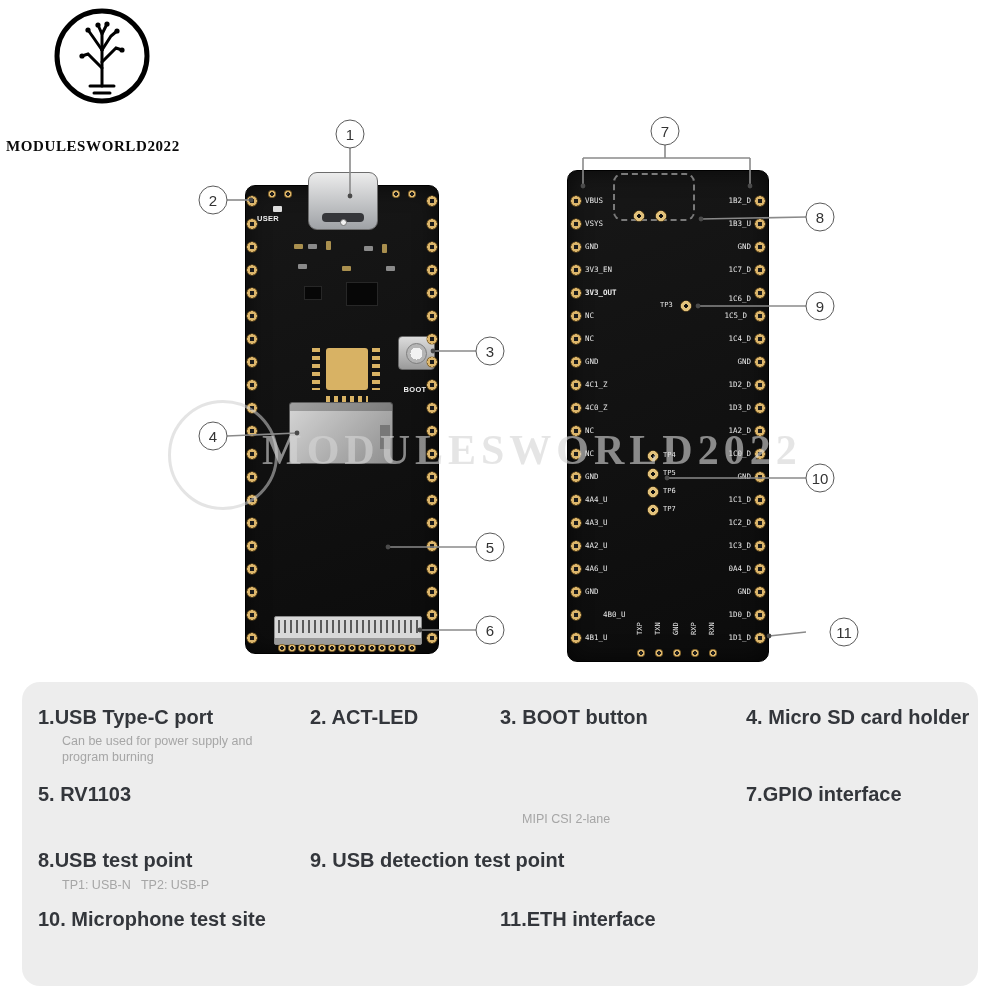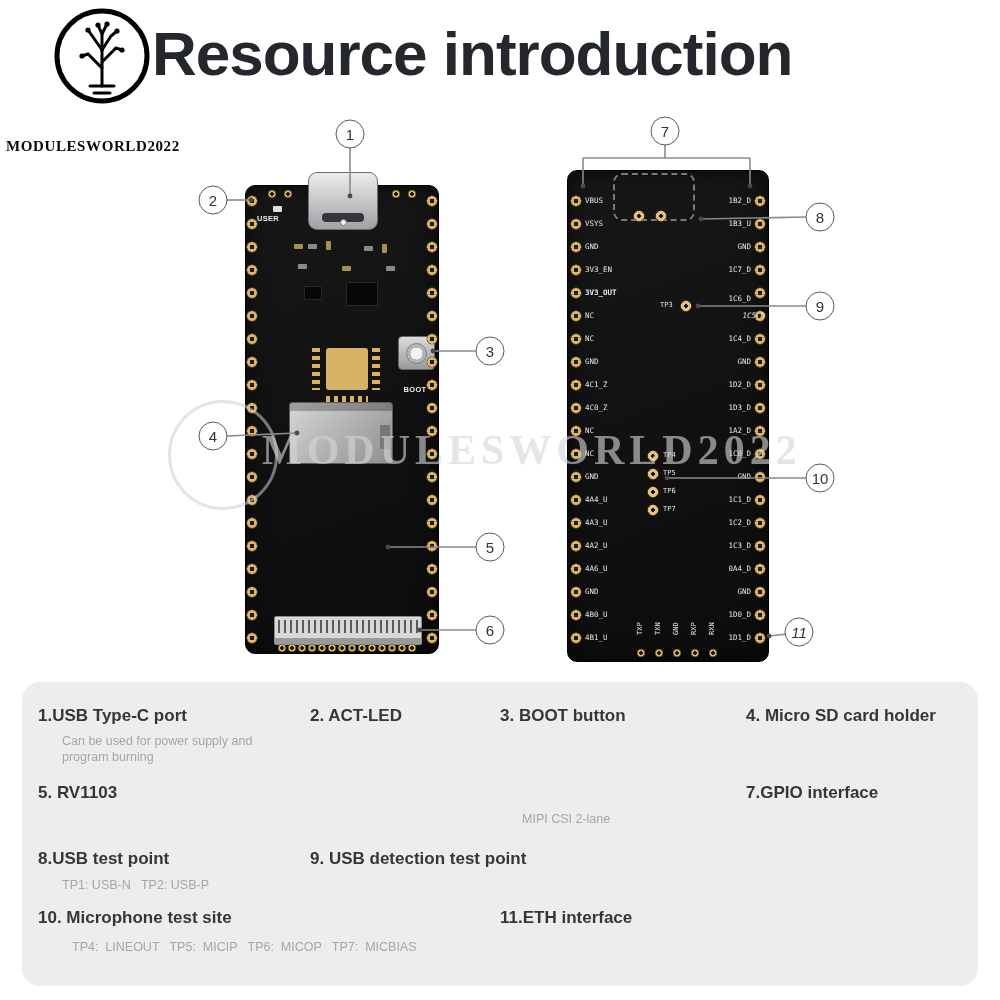--- a/index.html
+++ b/index.html
@@ -79,21 +79,21 @@
 
   
   .lines{position:absolute;left:0;top:0;z-index:4;pointer-events:none;}
   .callout{position:absolute;width:27px;height:27px;border:1.8px solid #5a5a5a;border-radius:50%;
        background:#fff;color:#333;font-size:15px;font-weight:normal;display:flex;align-items:center;
        justify-content:center;transform:translate(-50%,-50%);z-index:5;}
 
   
   .panel{left:22px;top:682px;width:956px;height:304px;background:#ededed;border-radius:18px;z-index:2;}
   .li{position:absolute;line-height:1.25;}
-  .t{font-size:17px;font-weight:600;color:#33363b;text-align:center;}
+  .t{font-size:20px;font-weight:600;color:#33363b;text-align:center;}
   .d{font-size:12.5px;color:#a6a6a6;}
   .pre{white-space:pre;}
 </style>
 </head>
 <body>
 
 <div class="stage">
 
   <div class="abs logo">
     <svg viewBox="0 0 100 100" width="100" height="100">
@@ -113,21 +113,20 @@
         <circle cx="30" cy="50" r="2.6"></circle>
           <circle cx="70" cy="44" r="2.6"></circle>
         <circle cx="36" cy="24" r="2.6"></circle>
           <circle cx="65" cy="25" r="2.6"></circle>
         <circle cx="46" cy="19" r="2.6"></circle>
           <circle cx="55" cy="18" r="2.6"></circle>
       </g>
     </svg>
   </div>
   <div class="abs brand">MODULESWORLD2022</div>
-  <div class="abs title">Resource introduction</div>
 
   <div id="board-front" class="abs board">
     <div class="abs usb-shell">
       <div class="abs usb-slot"></div>
       <div class="abs usb-dot"></div>
     </div>
     <div class="abs passive" style="left:27px;top:20px;width:9px;height:6px;background:#ddd;"></div>
     <div class="white-txt" style="left:11px;top:29px;">USER</div>
 
     <div class="passive" style="left:48px;top:58px;width:9px;height:5px;"></div>
@@ -261,35 +260,35 @@
       <div class="pin-label" style="left: 17px; top: 325px;">4A4_U</div>
       <div class="pad" style="left: 8px; top: 352px;"></div>
       <div class="pin-label" style="left: 17px; top: 348px;">4A3_U</div>
       <div class="pad" style="left: 8px; top: 375px;"></div>
       <div class="pin-label" style="left: 17px; top: 371px;">4A2_U</div>
       <div class="pad" style="left: 8px; top: 398px;"></div>
       <div class="pin-label" style="left: 17px; top: 394px;">4A6_U</div>
       <div class="pad" style="left: 8px; top: 421px;"></div>
       <div class="pin-label" style="left: 17px; top: 417px;">GND</div>
       <div class="pad" style="left: 8px; top: 444px;"></div>
-      <div class="pin-label" style="left: 17px; top: 440px;">4B0_U</div>
+      <div class="pin-label" style="left: 35px; top: 440px;">4B0_U</div>
       <div class="pad" style="left: 8px; top: 467px;"></div>
       <div class="pin-label" style="left: 17px; top: 463px;">4B1_U</div>
       <div class="pad" style="left: 192px; top: 30px;"></div>
       <div class="pin-label right" style="right: 17px; top: 26px;">1B2_D</div>
       <div class="pad" style="left: 192px; top: 53px;"></div>
       <div class="pin-label right" style="right: 17px; top: 49px;">1B3_U</div>
       <div class="pad" style="left: 192px; top: 76px;"></div>
       <div class="pin-label right" style="right: 17px; top: 72px;">GND</div>
       <div class="pad" style="left: 192px; top: 99px;"></div>
       <div class="pin-label right" style="right: 17px; top: 95px;">1C7_D</div>
       <div class="pad" style="left: 192px; top: 122px;"></div>
       <div class="pin-label right" style="right: 17px; top: 124px;">1C6_D</div>
       <div class="pad" style="left: 192px; top: 145px;"></div>
-      <div class="pin-label right" style="right: 3px; top: 141px; font-style: italic;">1C5_D</div>
+      <div class="pin-label right" style="right: 21px; top: 141px;">1C5_D</div>
       <div class="pad" style="left: 192px; top: 168px;"></div>
       <div class="pin-label right" style="right: 17px; top: 164px;">1C4_D</div>
       <div class="pad" style="left: 192px; top: 191px;"></div>
       <div class="pin-label right" style="right: 17px; top: 187px;">GND</div>
       <div class="pad" style="left: 192px; top: 214px;"></div>
       <div class="pin-label right" style="right: 17px; top: 210px;">1D2_D</div>
       <div class="pad" style="left: 192px; top: 237px;"></div>
       <div class="pin-label right" style="right: 17px; top: 233px;">1D3_D</div>
       <div class="pad" style="left: 192px; top: 260px;"></div>
       <div class="pin-label right" style="right: 17px; top: 256px;">1A2_D</div>
@@ -370,28 +369,27 @@
     <div class="li t" style="left:288px;top:23px;">2. ACT-LED</div>
     <div class="li t" style="left:478px;top:23px;">3. BOOT button</div>
     <div class="li t" style="left:724px;top:23px;">4. Micro SD card holder</div>
     <div class="li t" style="left:16px;top:100px;">5. RV1103</div>
     <div class="li d" style="left:500px;top:130px;">MIPI CSI 2-lane</div>
     <div class="li t" style="left:724px;top:100px;">7.GPIO interface</div>
     <div class="li t" style="left:16px;top:166px;">8.USB test point</div>
     <div class="li d pre" style="left:40px;top:196px;">TP1: USB-N   TP2: USB-P</div>
     <div class="li t" style="left:288px;top:166px;">9. USB detection test point</div>
     <div class="li t" style="left:16px;top:225px;">10. Microphone test site</div>
-    <div class="li d pre" style="left:50px;top:258px;">TP4:  LINEOUT   TP5:  MICIP   TP6:  MICOP   TP7:  MICBIAS</div>
     <div class="li t" style="left:478px;top:225px;">11.ETH interface</div>
   </div>
 
 <div class="callout" style="left: 350px; top: 134px;">1</div>
     <div class="callout" style="left: 213px; top: 200px;">2</div>
     <div class="callout" style="left: 490px; top: 351px;">3</div>
     <div class="callout" style="left: 213px; top: 436px;">4</div>
     <div class="callout" style="left: 490px; top: 547px;">5</div>
     <div class="callout" style="left: 490px; top: 630px;">6</div>
     <div class="callout" style="left: 665px; top: 131px;">7</div>
     <div class="callout" style="left: 820px; top: 217px;">8</div>
     <div class="callout" style="left: 820px; top: 306px;">9</div>
     <div class="callout" style="left: 820px; top: 478px;">10</div>
-    <div class="callout" style="left: 799px; top: 632px; font-style: italic;">11</div>
+    <div class="callout" style="left: 844px; top: 632px;">11</div>
   </div>
 
 </body></html>

